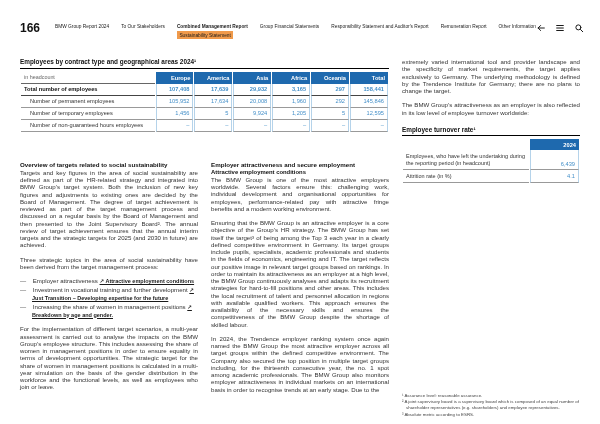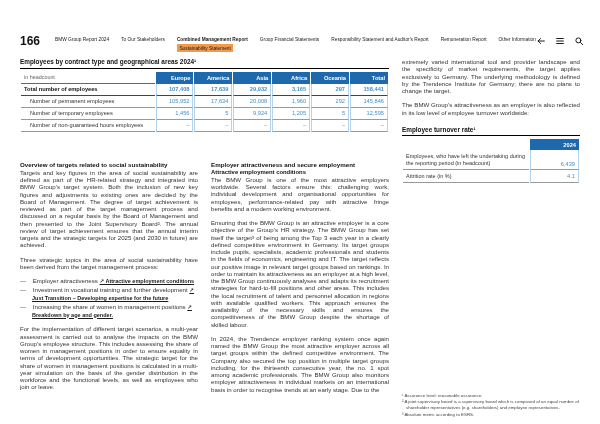--- a/index.html
+++ b/index.html
@@ -1,21 +1,21 @@
 <!DOCTYPE html>
 <html><head>
 <meta charset="utf-8">
 <style>
   * { margin:0; padding:0; box-sizing:border-box; }
   html,body { width:600px; height:424px; overflow:hidden; background:#fff;
     font-family:"Liberation Sans","DejaVu Sans",sans-serif; color:#333; }
   .page { position:relative; width:600px; height:424px; background:#fff; }
 
   
-  header { display:flex; align-items:flex-start; padding:35px 20px 0 20px; height:46px; }
+  header { display:flex; align-items:flex-start; padding:22px 20px 0 20px; height:46px; }
   .pagenum { font-size:12px; font-weight:bold; color:#111; line-height:1; margin-right:15px; }
   nav { display:flex; gap:12px; font-size:4.8px; padding-top:2px; color:#222; }
   .nav-item { text-decoration:none; color:#222; white-space:nowrap; cursor:pointer; }
   .nav-bold { font-weight:bold; }
   .nav-sub { display:block; background:#F09A4B; color:#1a1a1a; padding:1.5px 2.5px;
     margin-top:2px; width:fit-content; }
   .hdr-icons { margin-left:auto; display:flex; gap:9px; padding-top:1px; }
   .hdr-icons span { cursor:pointer; line-height:0; }
   .hdr-icons svg { stroke:#1a1a1a; }
 

